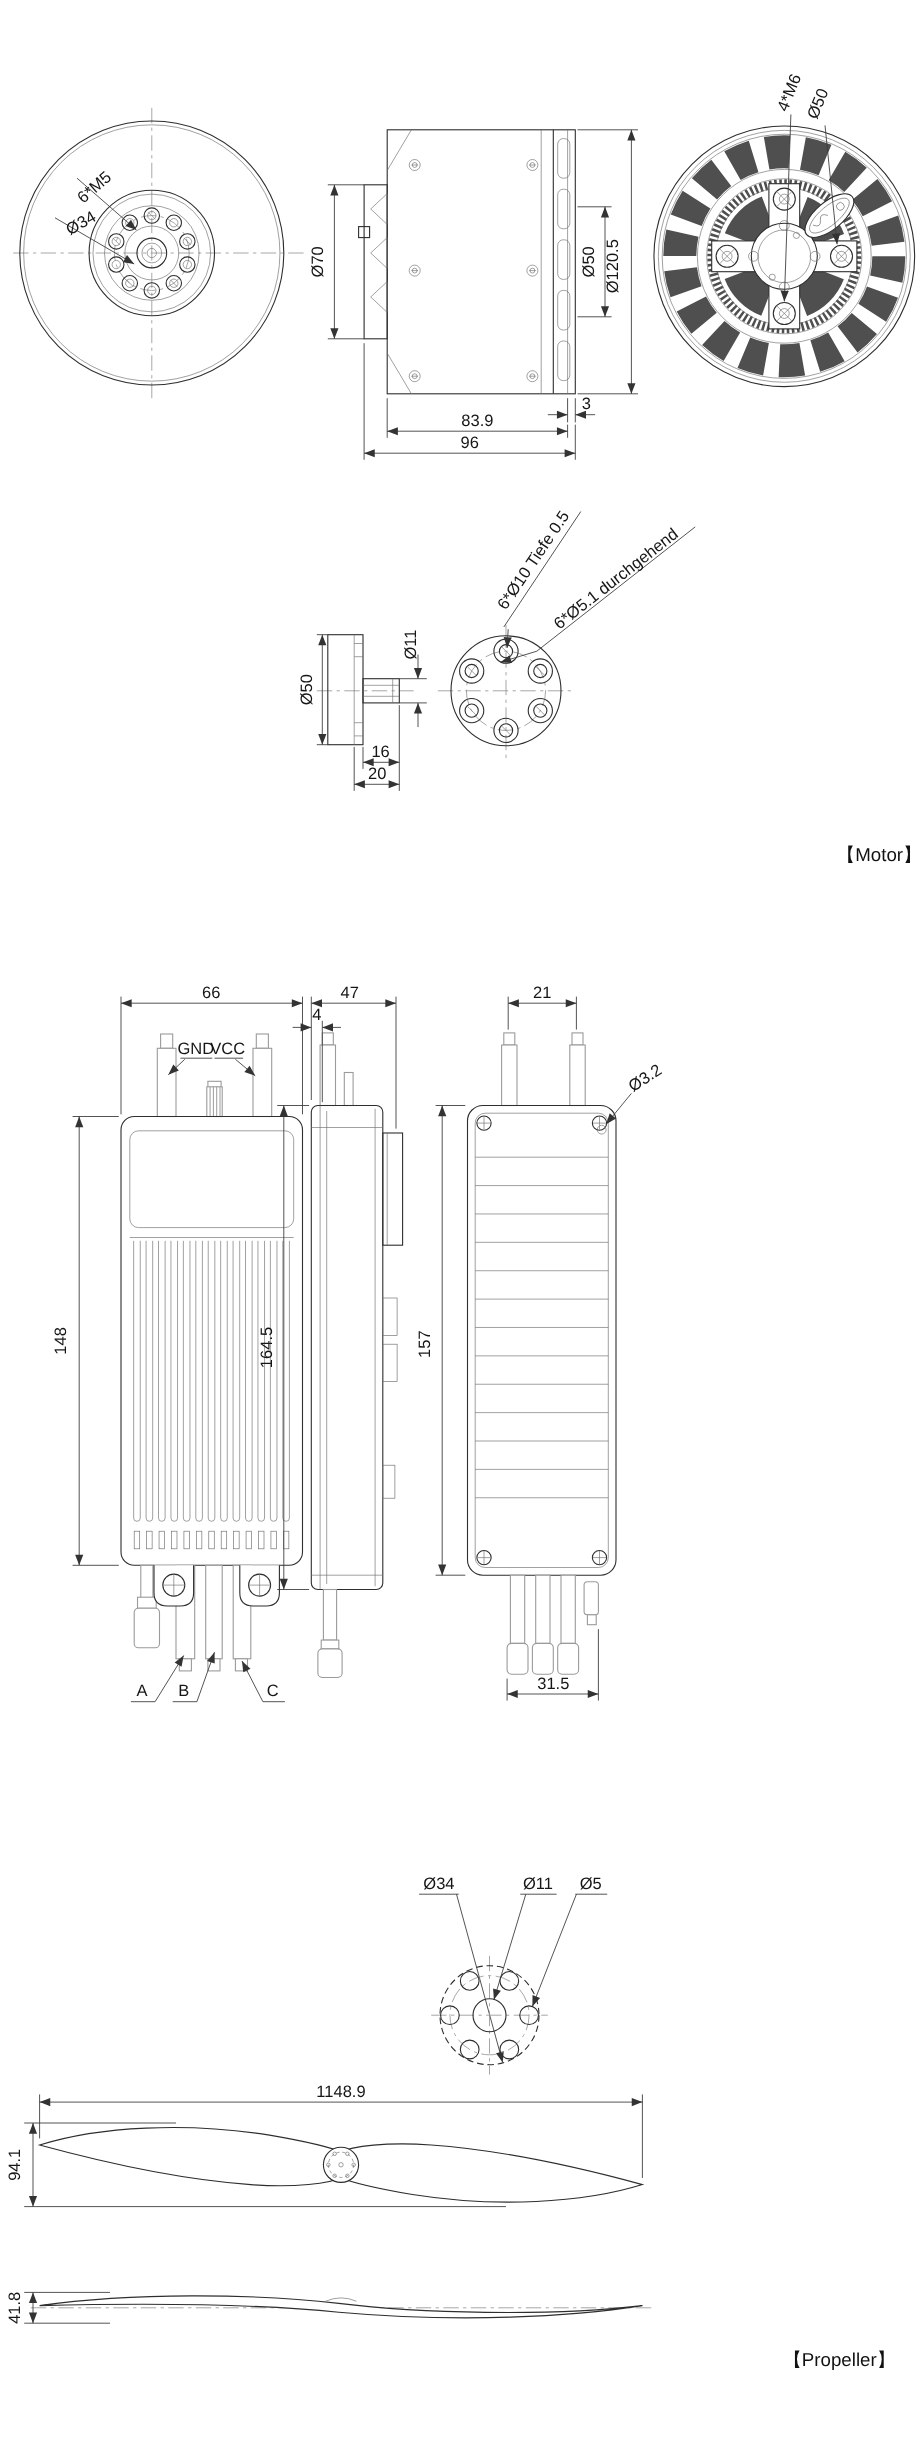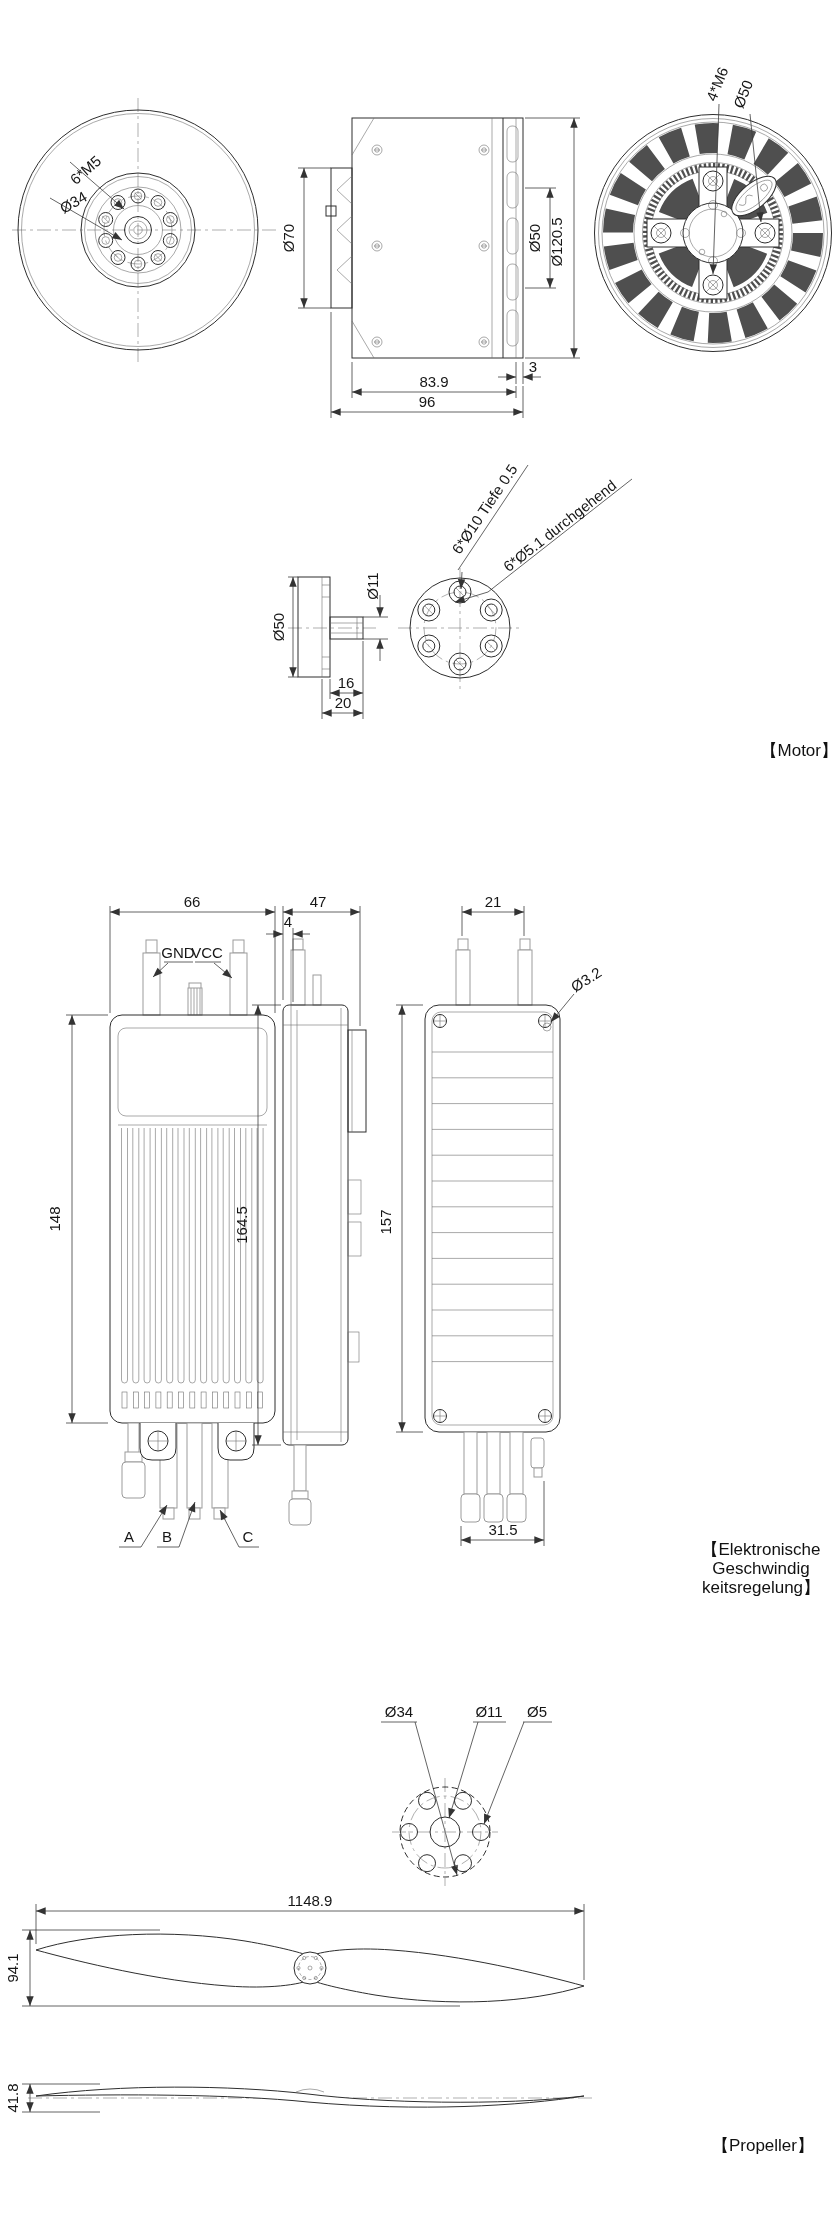--- a/index.html
+++ b/index.html
@@ -476,22 +476,17 @@
   <line class="cl" x1="28" y1="2098" x2="592" y2="2098"></line>
   <path class="wf" d="M36,2096 C120,2084 230,2085 308,2094 C380,2103 500,2106 584,2096 C520,2106 420,2112 308,2102 C230,2094 120,2094 36,2096 Z"></path>
   <path class="lt" d="M296,2092 Q310,2086 324,2092"></path>
   <line class="dim" x1="100" y1="2084" x2="22" y2="2084"></line>
         <line class="dim" x1="100" y1="2112" x2="22" y2="2112"></line>
   <line class="dim" x1="30" y1="2084" x2="30" y2="2112" marker-start="url(#ar)" marker-end="url(#ar)"></line>
   <text transform="translate(18,2098) rotate(-90)">41.8</text>
 </g>
 </svg>
 
-<div class="seclabel right" style="left:650px;top:741px;width:188px;">【Motor】</div>
-
-<div class="seclabel center" style="left:684px;top:1540px;width:154px;">
-  <span style="display:block">【Elektronische</span>
-  <span style="display:block">Geschwindig</span>
-  <span style="display:block">keitsregelung】</span>
-</div>
+<div class="seclabel right" style="left:650px;top:768px;width:188px;">【Motor】</div>
+
 
 <div class="seclabel right" style="left:626px;top:2136px;width:188px;">【Propeller】</div>
 </div>
 
 </body></html>

